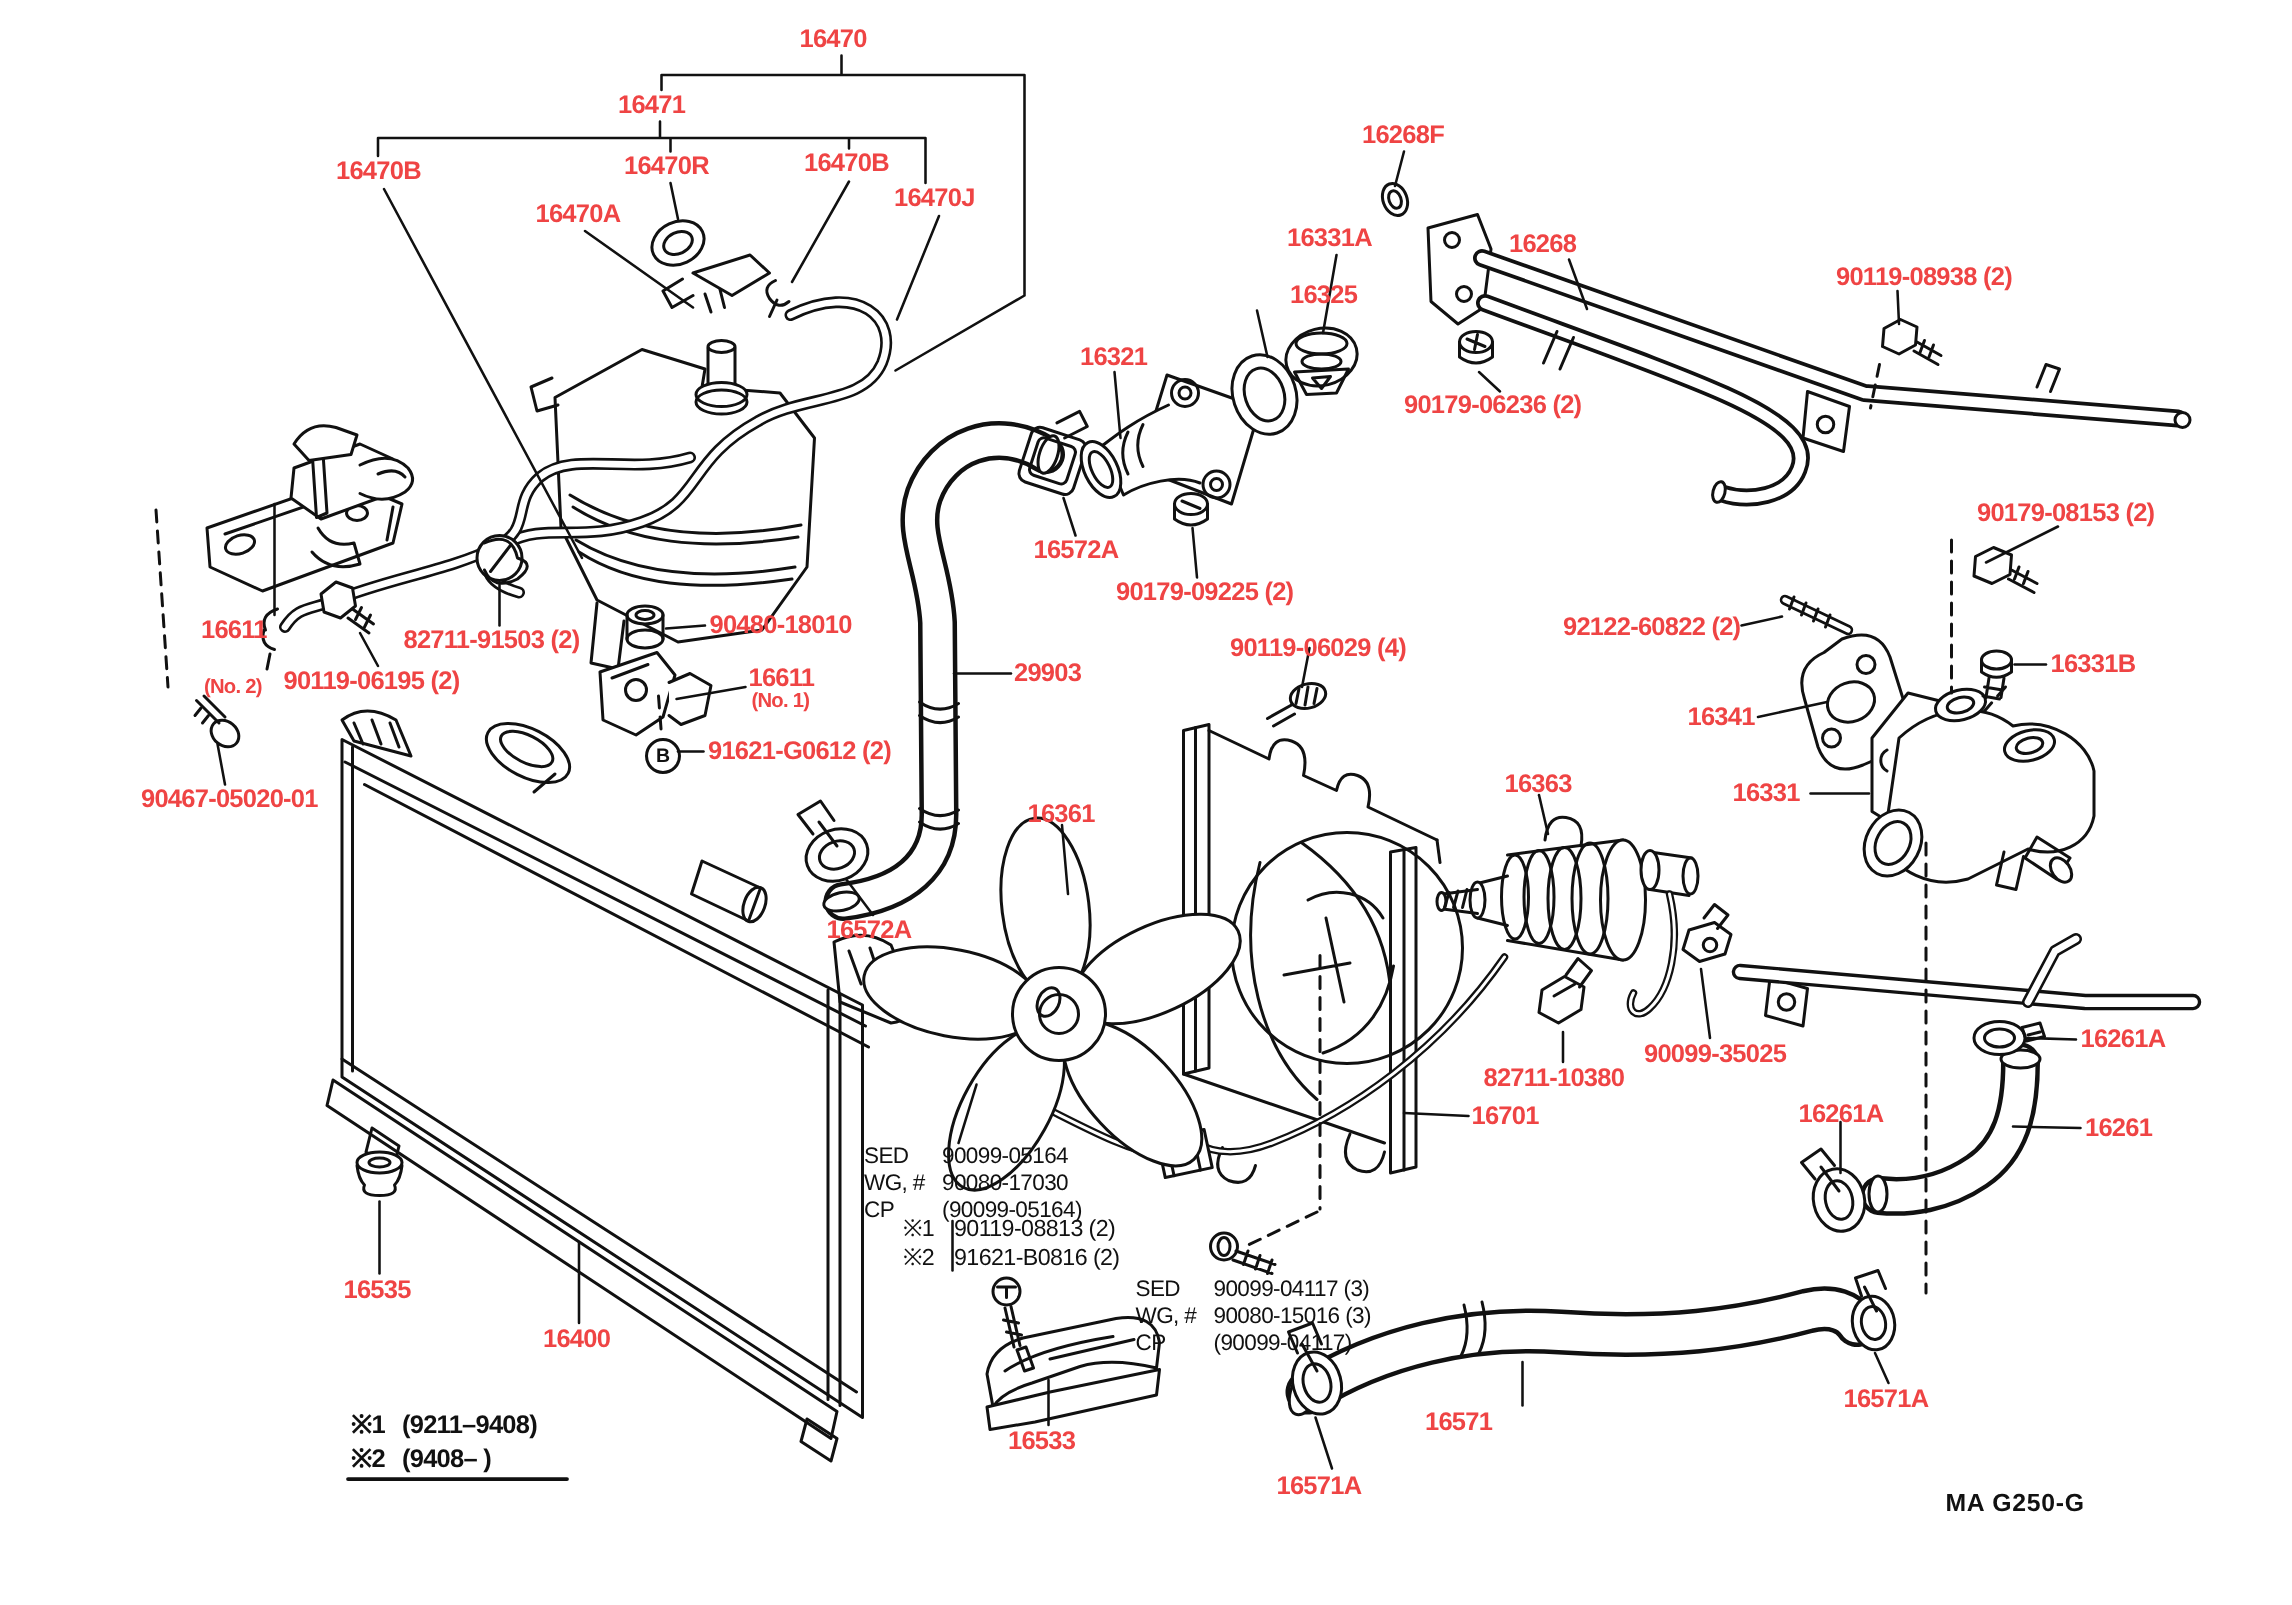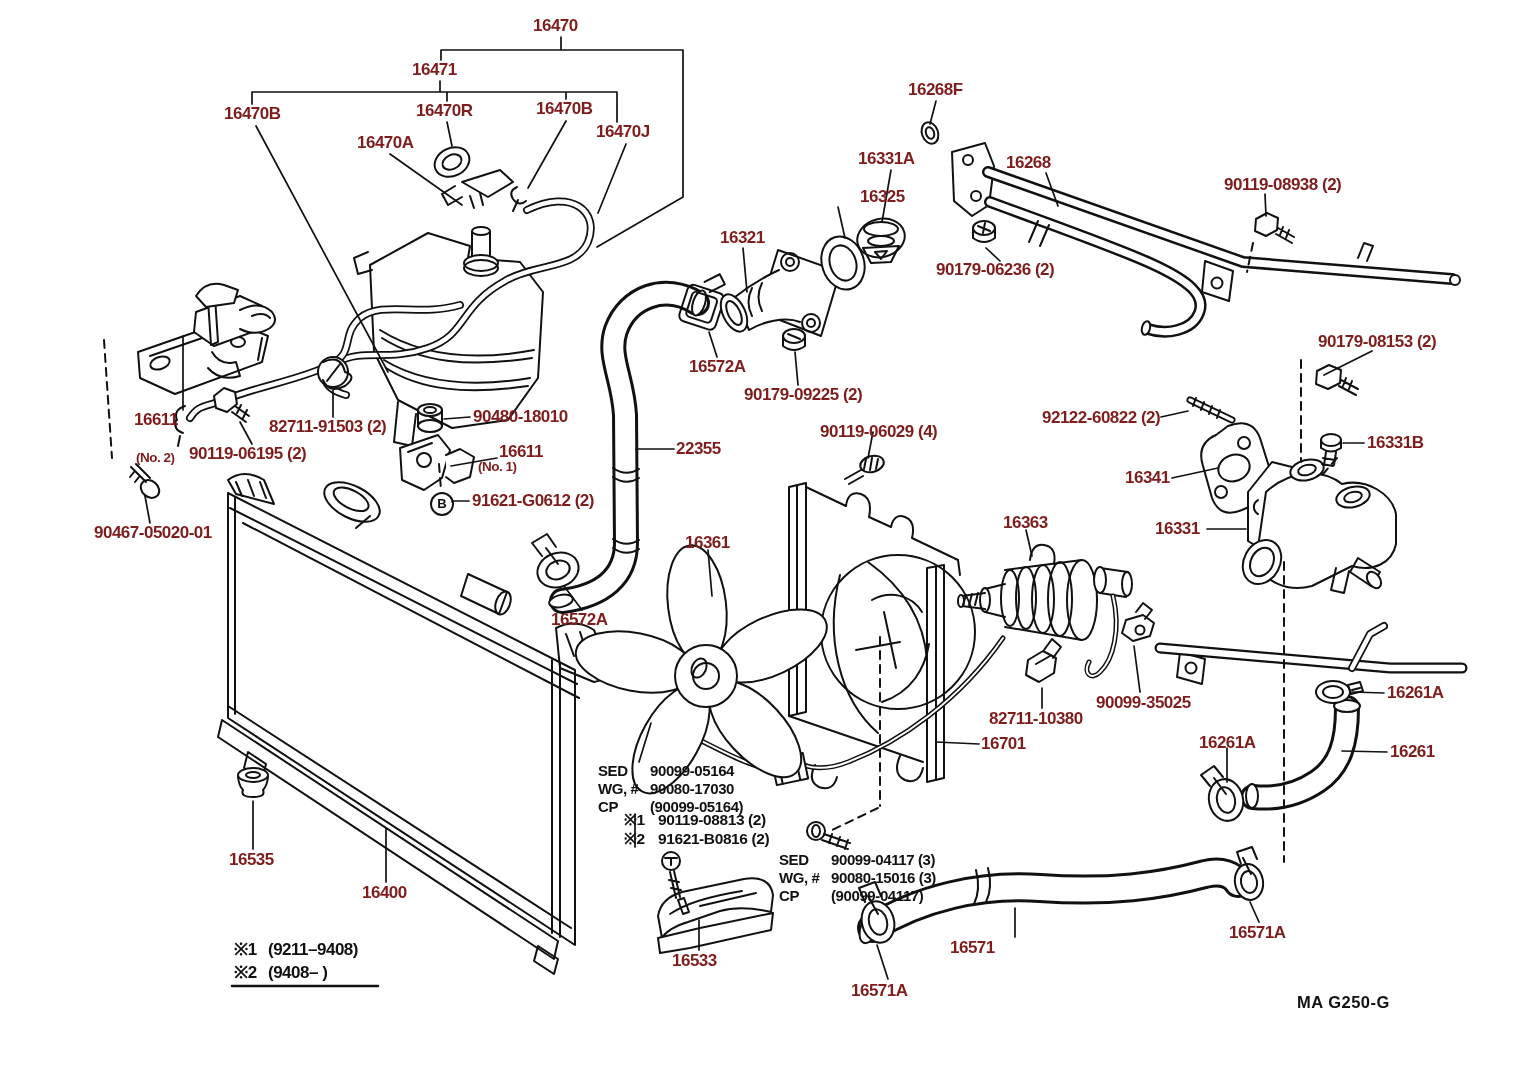--- a/index.html
+++ b/index.html
@@ -1,21 +1,21 @@
 <!DOCTYPE html>
 <html><head>
 <meta charset="utf-8">
 <style>
   html,body{margin:0;padding:0;background:#fff;}
   #stage{position:relative;width:1528px;height:1070px;background:#ffffff;overflow:hidden;
          font-family:"Liberation Sans", sans-serif;color:#111;}
   #art{position:absolute;left:0;top:0;}
   .plabel{position:absolute;font-weight:bold;font-size:17px;letter-spacing:-0.5px;
-          white-space:nowrap;line-height:1;color:#7f1d1d;}
-  .vblock{position:absolute;font-weight:bold;font-size:15px;letter-spacing:-0.4px;line-height:1;padding-left:22px;}
+          white-space:nowrap;line-height:1;color:#ef4444;}
+  .vblock{position:absolute;font-weight:normal;font-size:15px;letter-spacing:-0.4px;line-height:1;}
   .vrow{display:flex;margin-bottom:3px;}
   .vkey{width:52px;}
   .vkey2{width:34px;}
   .vval{white-space:nowrap;}
   .circb{position:absolute;width:20px;height:20px;border:2px solid #111;border-radius:50%;
          font-weight:bold;font-size:13px;text-align:center;line-height:19px;}
   .notes{position:absolute;font-weight:bold;font-size:17px;letter-spacing:-0.5px;line-height:1.15;}
   .footer{position:absolute;font-weight:bold;font-size:16.5px;letter-spacing:0.5px;}
 </style>
 </head>
@@ -458,26 +458,26 @@
       <div class="plabel" style="left: 936px; top: 261px;">90179-06236 (2)</div>
       <div class="plabel" style="left: 1318px; top: 333px;">90179-08153 (2)</div>
       <div class="plabel" style="left: 689px; top: 358px;">16572A</div>
       <div class="plabel" style="left: 744px; top: 386px;">90179-09225 (2)</div>
       <div class="plabel" style="left: 134px; top: 411px;">16611</div>
       <div class="plabel" style="left: 136px; top: 451px; font-size: 13.5px;">(No. 2)</div>
       <div class="plabel" style="left: 269px; top: 418px;">82711-91503 (2)</div>
       <div class="plabel" style="left: 189px; top: 445px;">90119-06195 (2)</div>
       <div class="plabel" style="left: 473px; top: 408px;">90480-18010</div>
       <div class="plabel" style="left: 499px; top: 443px;">16611</div>
-      <div class="plabel" style="left: 478px; top: 460px; font-size: 13.5px; text-align: right;">(No. 1)</div>
+      <div class="plabel" style="left: 501px; top: 460px; font-size: 13.5px; text-align: right;">(No. 1)</div>
       <div class="plabel" style="left: 472px; top: 492px;">91621-G0612 (2)</div>
       <div class="plabel" style="left: 94px; top: 524px;">90467-05020-01</div>
       <div class="plabel" style="left: 1042px; top: 409px;">92122-60822 (2)</div>
       <div class="plabel" style="left: 820px; top: 423px;">90119-06029 (4)</div>
-      <div class="plabel" style="left: 676px; top: 440px;">22355</div>
+      <div class="plabel" style="left: 676px; top: 440px;">29903</div>
       <div class="plabel" style="left: 1125px; top: 469px;">16341</div>
       <div class="plabel" style="left: 1367px; top: 434px;">16331B</div>
       <div class="plabel" style="left: 1155px; top: 520px;">16331</div>
       <div class="plabel" style="left: 1003px; top: 514px;">16363</div>
       <div class="plabel" style="left: 685px; top: 534px;">16361</div>
       <div class="plabel" style="left: 551px; top: 611px;">16572A</div>
       <div class="plabel" style="left: 1387px; top: 684px;">16261A</div>
       <div class="plabel" style="left: 1199px; top: 734px;">16261A</div>
       <div class="plabel" style="left: 1390px; top: 743px;">16261</div>
       <div class="plabel" style="left: 1096px; top: 694px;">90099-35025</div>

